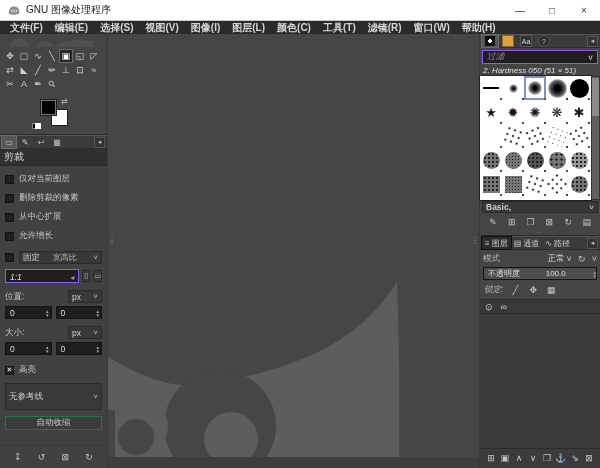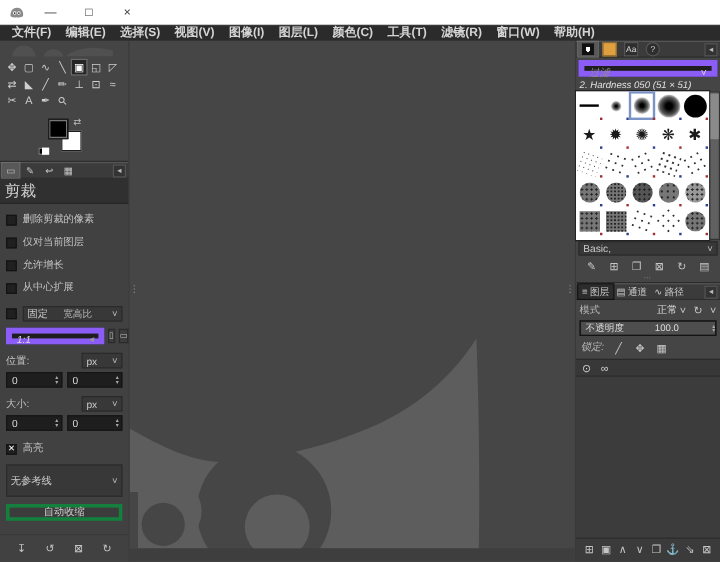--- a/index.html
+++ b/index.html
@@ -35,34 +35,34 @@
   .sw-swap { position:absolute; left:27px; top:1px; font-size:8px; color:#bbb; }
   .sw-mini { position:absolute; left:-2px; top:24px; font-size:7px; }
   .sw-mini .m1 { display:inline-block; width:6px; height:6px; background:#000; border:1px solid #888; }
   .sw-mini .m2 { display:inline-block; width:6px; height:6px; background:#fff; margin-left:-3px; margin-top:3px; }
 
   
   .dock-tabs { height:14px; display:flex; align-items:center; background:#3b3b3b; border-top:1px solid #555; border-bottom:1px solid #2e2e2e; padding:0 2px; }
   .dtab { height:12px; min-width:14px; display:flex; align-items:center; justify-content:center; font-size:8px; color:#c5c5c5; margin-right:2px; padding:0 2px; }
   .dtab.active { background:#585858; outline:1px solid #6e6e6e; }
   .tabmenu { margin-left:auto; width:11px; height:11px; background:#333; border:1px solid #555; color:#bbb; font-size:7px; display:flex; align-items:center; justify-content:center; }
-  .sec-title { background:#303030; color:#cfcfcf; font-size:13px; padding:1px 4px; border-bottom:1px solid #262626; }
+  .sec-title { background:#303030; color:#cfcfcf; font-size:10px; padding:1px 4px; border-bottom:1px solid #262626; }
   .cbrow { display:flex; align-items:center; padding:0 5px; margin-top:7px; }
   .cb { width:9px; height:9px; background:#202020; border:1px solid #131313; margin-right:5px; display:flex; align-items:center; justify-content:center; font-size:7px; color:#fff; }
   .cblabel { font-size:8.5px; color:#c3c3c3; }
   .combo { display:flex; align-items:center; background:#383838; border:1px solid #2a2a2a; height:13px; padding:0 3px; font-size:8.5px; color:#ccc; }
   .combo .chev { margin-left:auto; font-size:8px; color:#bbb; }
-  .entry { background:#1e1e1e; border:5px solid #8b5cf6; color:#ddd; height:14px; display:flex; align-items:flex-start; padding:0 4px; font-size:8.5px;gap:48px; }
+  .entry { background:#1e1e1e; border:1px solid #8b5cf6; color:#ddd; height:14px; display:flex; align-items:flex-end; padding:0 4px; font-size:8.5px;gap:48px; }
   .spinbox { background:#1e1e1e; border:1px solid #151515; height:13px; flex:1; display:flex; align-items:center; padding:0 2px 0 4px; font-size:8.5px; color:#ddd; }
   .spin { margin-left:auto; display:flex; flex-direction:column; line-height:4px; font-size:5px; color:#aaa; }
   .slider { position:relative; background:#1f1f1f; border:1px solid #141414; height:13px; display:flex; align-items:center; overflow:hidden; }
   .slider .fill { position:absolute; left:0; top:0; bottom:0; background:#4e4e4e; }
   .slider .slabel { position:relative; font-size:8px; color:#ddd; padding-left:4px; }
   .slider .sval { position:relative; margin-left:auto; font-size:8px; color:#ddd; padding-right:2px; }
-  .btn { background:#3c3c3c; border:3px solid #15803d; color:#ccc; font-size:8.5px; height:14px; display:flex; align-items:center; justify-content:center; }
+  .btn { background:#3c3c3c; border:1px solid #15803d; color:#ccc; font-size:8.5px; height:14px; display:flex; align-items:center; justify-content:center; }
   .iconbtn { width:14px; height:13px; display:flex; align-items:center; justify-content:center; color:#c5c5c5; font-size:9px; }
 
   
   #left-dock { flex:1; display:flex; flex-direction:column; border-top:1px solid #2d2d2d; background:#414141; }
   #ratio-row { display:flex; align-items:center; margin:5px 5px 0 5px; }
   #ratio-input { flex:1; font-style:italic; }
   #ratio-input .clear { margin-left:auto; color:#999; font-size:8px; }
   .mini-btn { width:12px; height:12px; border:1px solid #2a2a2a; background:#3c3c3c; color:#bbb; font-size:7px; display:flex; align-items:center; justify-content:center; margin-left:3px; }
   .unit-row { display:flex; align-items:center; margin:7px 5px 0 5px; }
   .coord-row { display:flex; gap:4px; margin:3px 5px 0 5px; }
@@ -88,21 +88,21 @@
   .dot.d2 { width:14px; height:14px; background:radial-gradient(circle,#000 15%,rgba(0,0,0,.6) 50%,transparent 78%); }
   .dot.d3 { width:19px; height:19px; background:radial-gradient(circle,#000 20%,rgba(0,0,0,.65) 55%,transparent 80%); }
   .dot.d4 { width:19px; height:19px; background:#000; }
   .hline { width:16px; height:2px; background:#000; }
   .tex { width:17px; height:17px; border-radius:50%; background-color:#777;
          background-image:radial-gradient(#222 28%, transparent 32%); background-size:4px 4px; }
   .spk { width:18px; height:18px; background-image:radial-gradient(#333 18%, transparent 22%); background-size:6px 6px; transform:rotate(20deg); }
   .glyph-b { font-size:13px; line-height:1; }
   #brush-scroll { width:9px; height:124px; background:#606060; border:1px solid #333; }
   #brush-scroll .thumb { width:7px; height:38px; background:#8a8a8a; margin:1px auto; }
-  #tag-row { margin:1px 2px 0 2px; height:12px; }
+  #tag-row { margin:1px 2px 0 2px; height:12px;font-weight:bold; }
   #spacing-row { margin:2px 2px 0 2px; height:12px; }
   #brush-actions { display:flex; justify-content:space-between; padding:2px 6px; }
   #dock-dots { text-align:center; color:#8a8a8a; font-size:6px; line-height:5px; letter-spacing:1px; }
 
   
   #layers-dock { flex:1; display:flex; flex-direction:column; border-top:1px solid #2c2c2c; }
   .ltab { display:flex; align-items:center; gap:2px; font-size:8px; padding:0 3px; height:12px; color:#ccc; }
   .ltab.active { background:#2c2c2c; outline:1px solid #111; }
   .ltab .tic { font-size:8px; }
   #mode-row { display:flex; align-items:center; padding:2px 3px; gap:2px; }
@@ -122,20 +122,21 @@
 <body>
 
 <div id="titlebar">
   <svg class="appicon" viewBox="0 0 16 16">
     <path d="M2 10 Q3 4 8 4 Q13 4 14 9 L14 12 Q10 14 8 13 Q5 14 2 12 Z" fill="#8a8a8a"></path>
     <circle cx="6" cy="9" r="1.6" fill="#fff"></circle>
       <circle cx="10" cy="9" r="1.6" fill="#fff"></circle>
     <circle cx="6" cy="9" r="0.8" fill="#222"></circle>
       <circle cx="10" cy="9" r="0.8" fill="#222"></circle>
   </svg>
+  <span class="title">GNU 图像处理程序</span>
   <div class="wctrl">—</div>
   <div class="wctrl">□</div>
   <div class="wctrl">×</div>
 </div>
 
 <div id="menubar">
   <span class="menu-item">文件(F)</span>
   <span class="menu-item">编辑(E)</span>
   <span class="menu-item">选择(S)</span>
   <span class="menu-item">视图(V)</span>
@@ -188,33 +189,33 @@
         <span class="dtab active">▭</span>
         <span class="dtab">✎</span>
         <span class="dtab">↩</span>
         <span class="dtab">▦</span>
         <span class="tabmenu">◂</span>
       </div>
       <div class="sec-title">剪裁</div>
 
       <div class="cbrow">
         <span class="cb"></span>
-        <span class="cblabel">删除剪裁的像素</span>
+        <span class="cblabel">仅对当前图层</span>
       </div>
       <div class="cbrow">
         <span class="cb"></span>
-        <span class="cblabel">仅对当前图层</span>
+        <span class="cblabel">删除剪裁的像素</span>
+      </div>
+      <div class="cbrow">
+        <span class="cb"></span>
+        <span class="cblabel">从中心扩展</span>
       </div>
       <div class="cbrow">
         <span class="cb"></span>
         <span class="cblabel">允许增长</span>
-      </div>
-      <div class="cbrow">
-        <span class="cb"></span>
-        <span class="cblabel">从中心扩展</span>
       </div>
 
       <div class="cbrow" style="margin-top:9px;">
         <span class="cb"></span>
         <div class="combo" style="flex:1;">
           <span>固定</span>
           <span class="chev" style="margin-left:auto; margin-right:4px;">宽高比</span>
           <span class="chev">˅</span>
         </div>
       </div>

